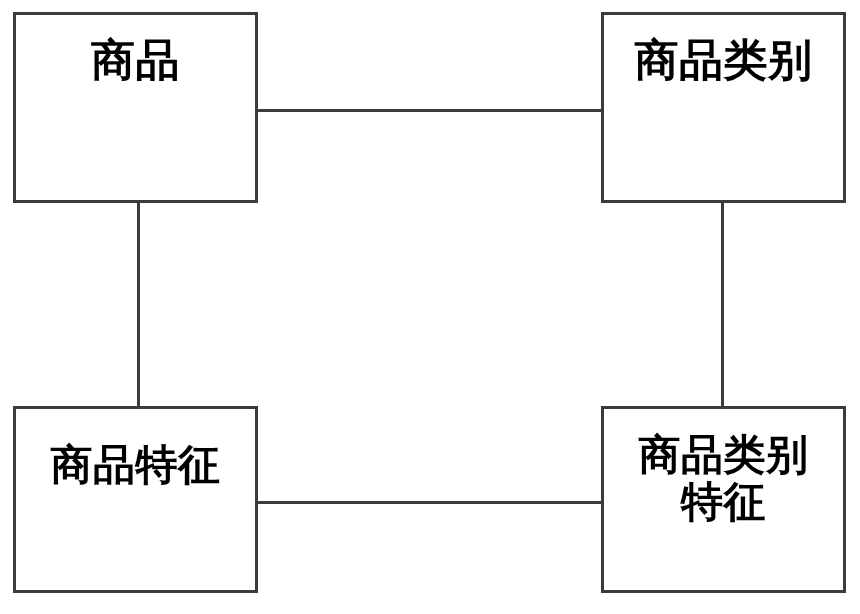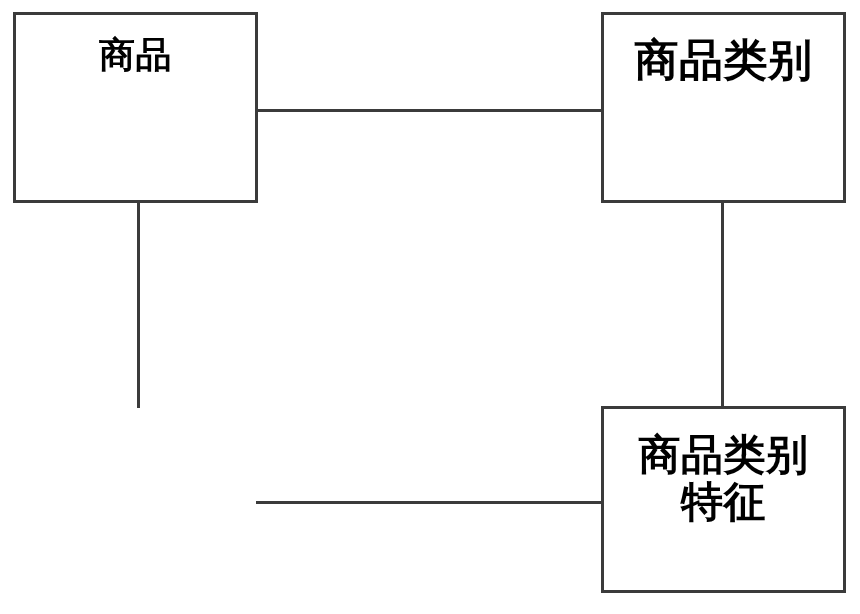--- a/index.html
+++ b/index.html
@@ -48,21 +48,21 @@
     text-align: center;
     color: #000000;
     font-weight: bold;
     font-family: "DejaVu Sans", "Liberation Sans", sans-serif;
     line-height: 1.12;
     letter-spacing: 0.5px;
     white-space: pre-line;
   }
 
   
-  #box-product .entity-label           { top: 20px; font-size: 36px; }
+  #box-product .entity-label           { top: 20px; font-size: 44px; }
   #box-product-category .entity-label  { top: 20px; font-size: 44px; }
   #box-product-feature .entity-label   { top: 32px; font-size: 42px; }
   #box-category-feature .entity-label  { top: 22px; font-size: 42px; }
 </style>
 </head>
 <body>
 
 <div id="diagram-canvas">
 
   <div class="connector horizontal" id="edge-product-to-category" style="left:256px; top:109px; width:347px;"></div>
@@ -74,19 +74,22 @@
   <div class="connector horizontal" id="edge-feature-to-category-feature" style="left:256px; top:501px; width:347px;"></div>
 
   <div class="entity-box" id="box-product" style="left:13px; top:12px; width:245px; height:191px;">
     <div class="entity-label">商品</div>
   </div>
 
   <div class="entity-box" id="box-product-category" style="left:601px; top:12px; width:245px; height:191px;">
     <div class="entity-label">商品类别</div>
   </div>
 
+  <div class="entity-box" id="box-product-feature" style="left:13px; top:406px; width:245px; height:187px;">
+    <div class="entity-label">商品特征</div>
+  </div>
 
   <div class="entity-box" id="box-category-feature" style="left:601px; top:406px; width:245px; height:187px;">
     <div class="entity-label">商品类别
 特征</div>
   </div>
 
 </div>
 
 </body></html>

